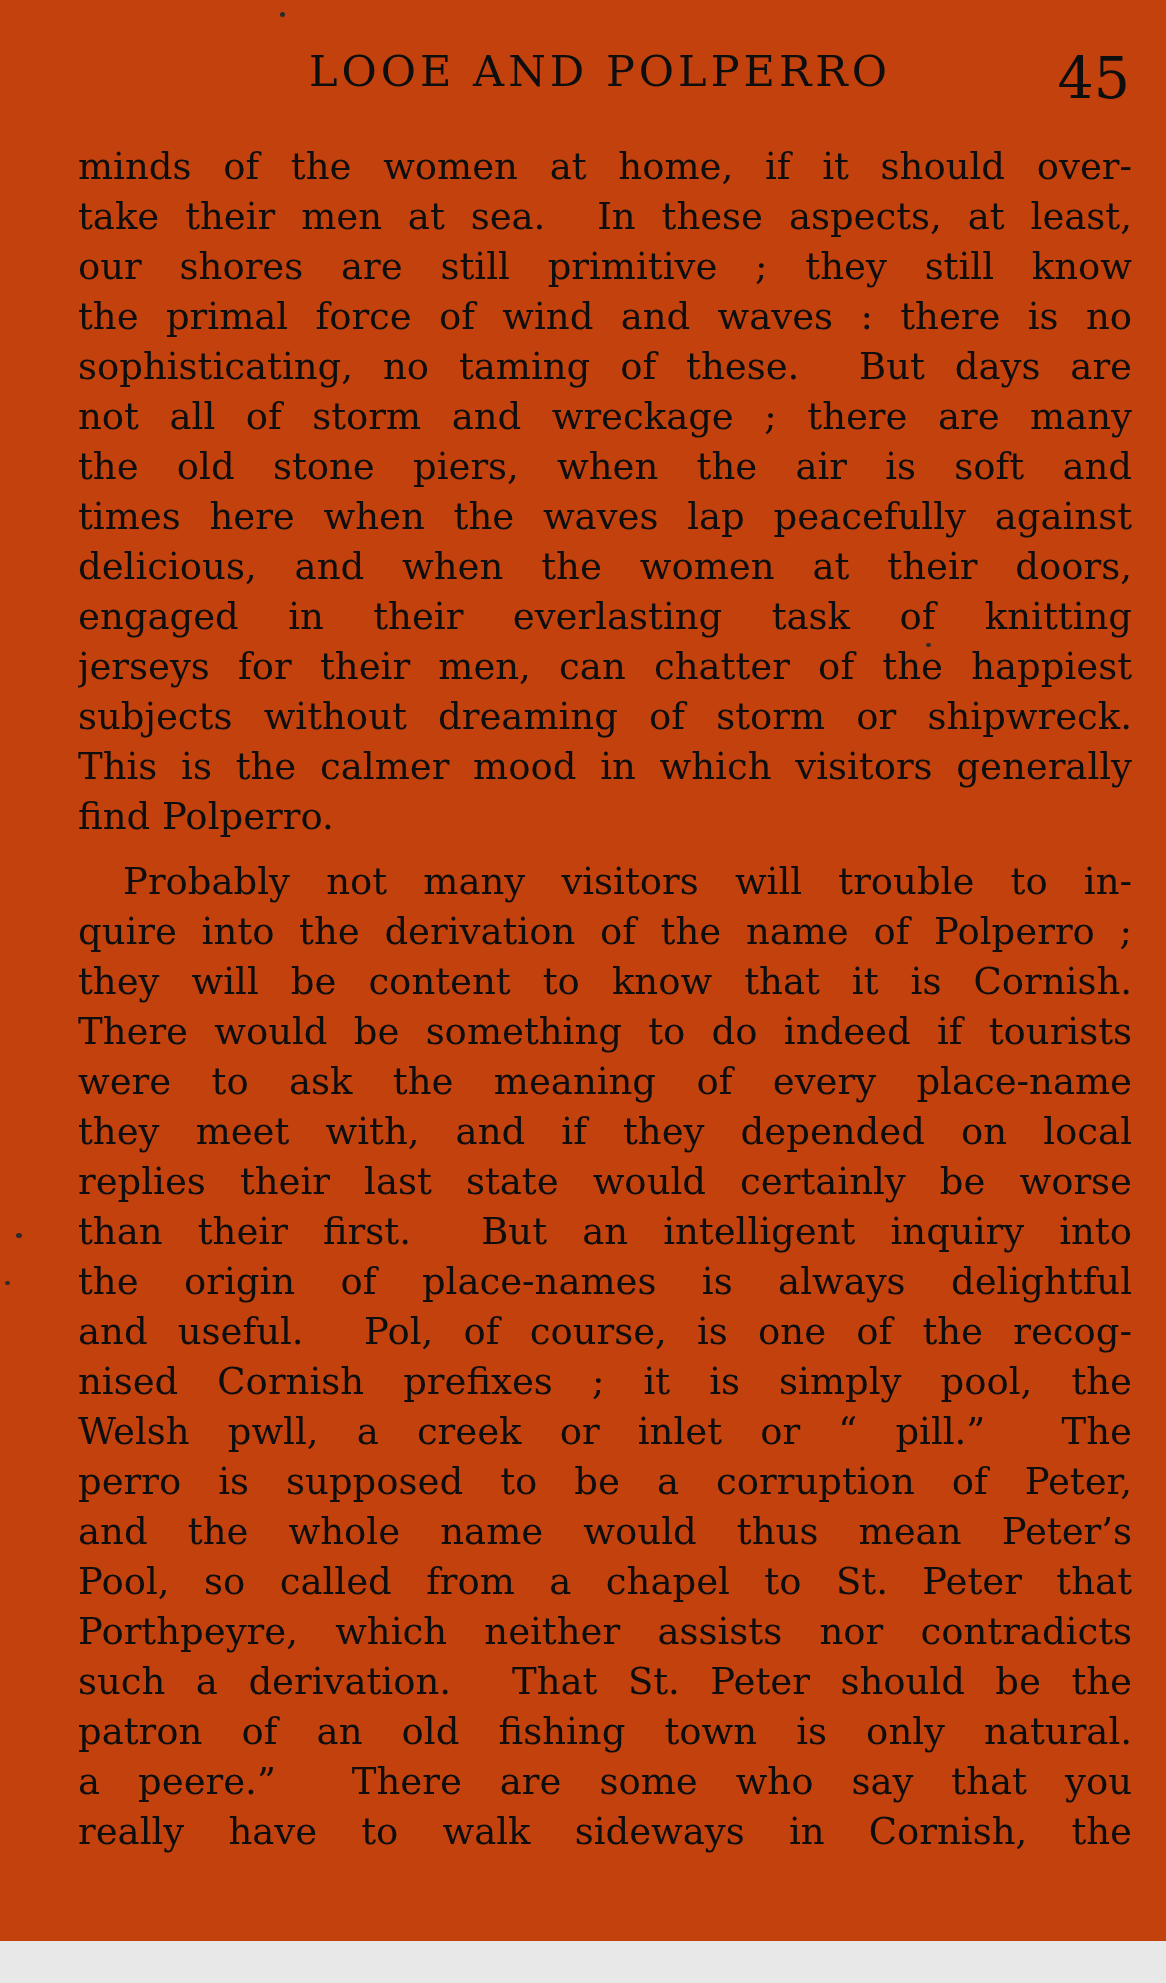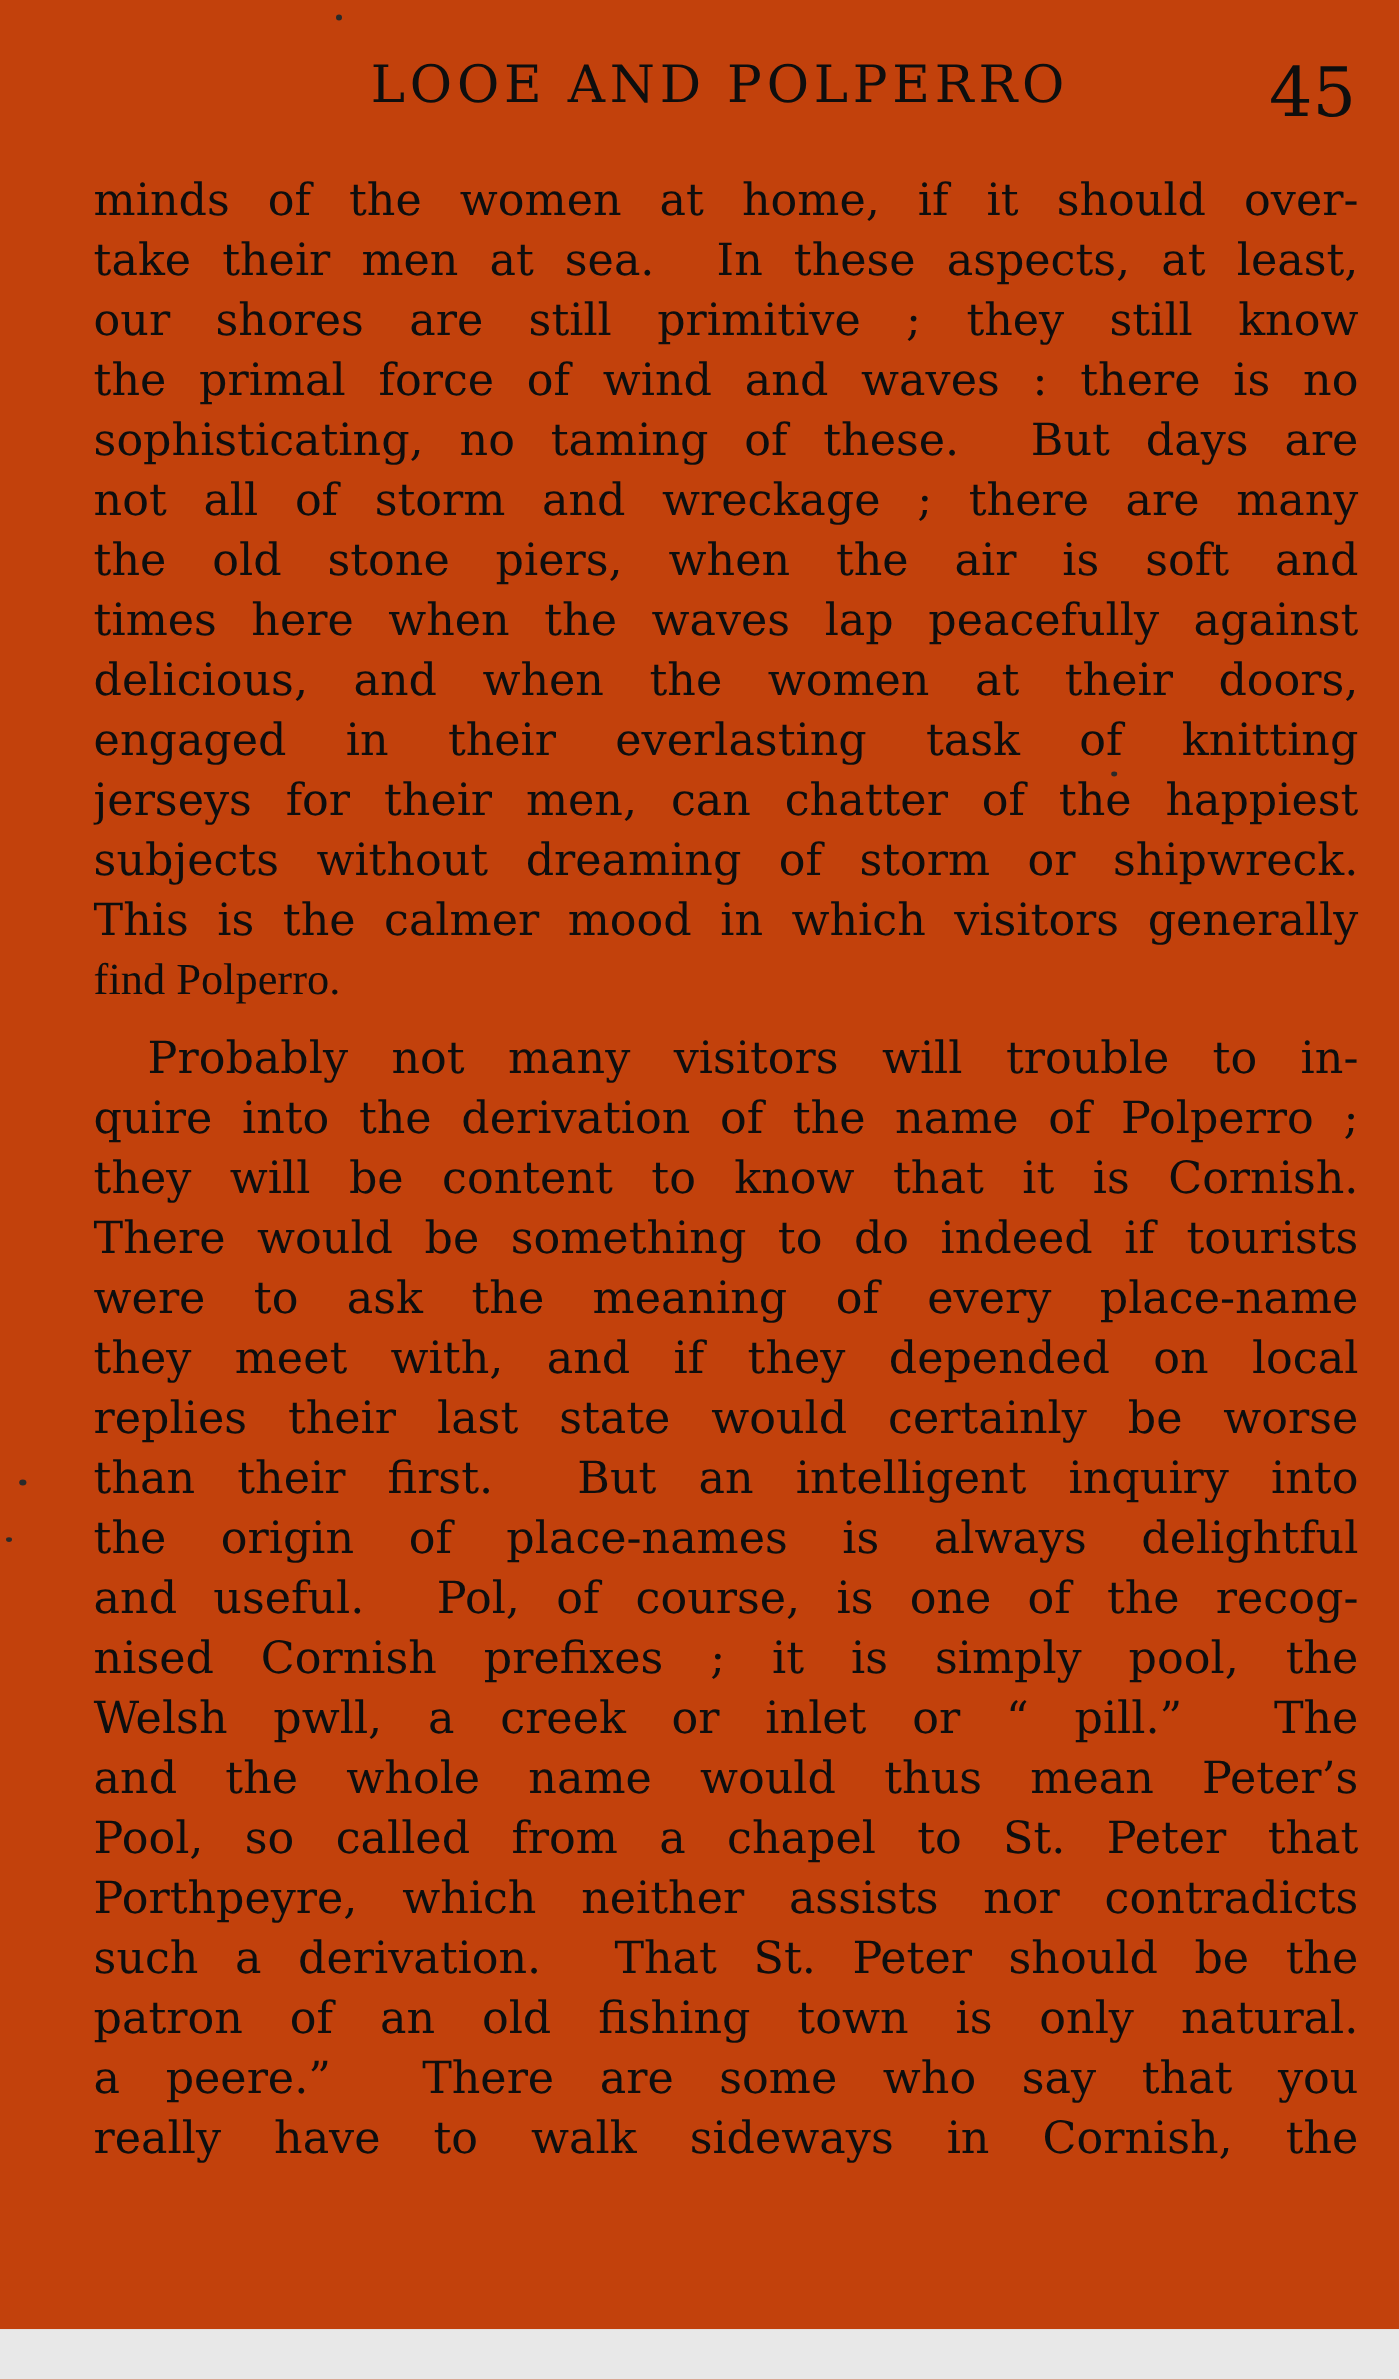--- a/index.html
+++ b/index.html
@@ -38,21 +38,21 @@
     font-size: 37px;
   }
   .line {
     height: 50px;
     line-height: 50px;
     text-align: justify;
     text-align-last: justify;
     overflow: hidden;
     white-space: normal;
   }
-  .line.align-left { text-align-last: left; font-family: Liberation Serif, serif; }
+  .line.align-left { text-align-last: left; }
   .line.indent { text-indent: 45px; margin-top: 15px; }
   .italic { }
   .speck {
     position: absolute;
     background: #2a2a2a;
     border-radius: 50%;
   }
 </style>
 </head>
 <body>
@@ -80,20 +80,21 @@
       <div class="line"><span>they will be content to know that it is Cornish.</span></div>
       <div class="line"><span>There would be something to do indeed if tourists</span></div>
       <div class="line"><span>were to ask the meaning of every place-name</span></div>
       <div class="line"><span>they meet with, and if they depended on local</span></div>
       <div class="line"><span>replies their last state would certainly be worse</span></div>
       <div class="line"><span>than their first.&nbsp; But an intelligent inquiry into</span></div>
       <div class="line"><span>the origin of place-names is always delightful</span></div>
       <div class="line"><span>and useful.&nbsp; </span><span class="italic">Pol</span><span>, of course, is one of the recog-</span></div>
       <div class="line"><span>nised Cornish prefixes ; it is simply pool, the</span></div>
       <div class="line"><span>Welsh </span><span class="italic">pwll</span><span>, a creek or inlet or “ pill.”&nbsp; The</span></div>
+      <div class="line"><span class="italic">perro</span><span> is supposed to be a corruption of Peter,</span></div>
       <div class="line"><span>and the whole name would thus mean Peter’s</span></div>
       <div class="line"><span>Pool, so called from a chapel to St. Peter that</span></div>
       <div class="line"><span>Porthpeyre, which neither assists nor contradicts</span></div>
       <div class="line"><span>such a derivation.&nbsp; That St. Peter should be the</span></div>
       <div class="line"><span>patron of an old fishing town is only natural.</span></div>
       <div class="line"><span>a peere.”&nbsp; There are some who say that you</span></div>
       <div class="line"><span>really have to walk sideways in Cornish, the</span></div>
     </div>
 <div class="speck" style="left: 280px; top: 12px; width: 5px; height: 5px;"></div>
     <div class="speck" style="left: 926px; top: 643px; width: 5px; height: 4px;"></div>

